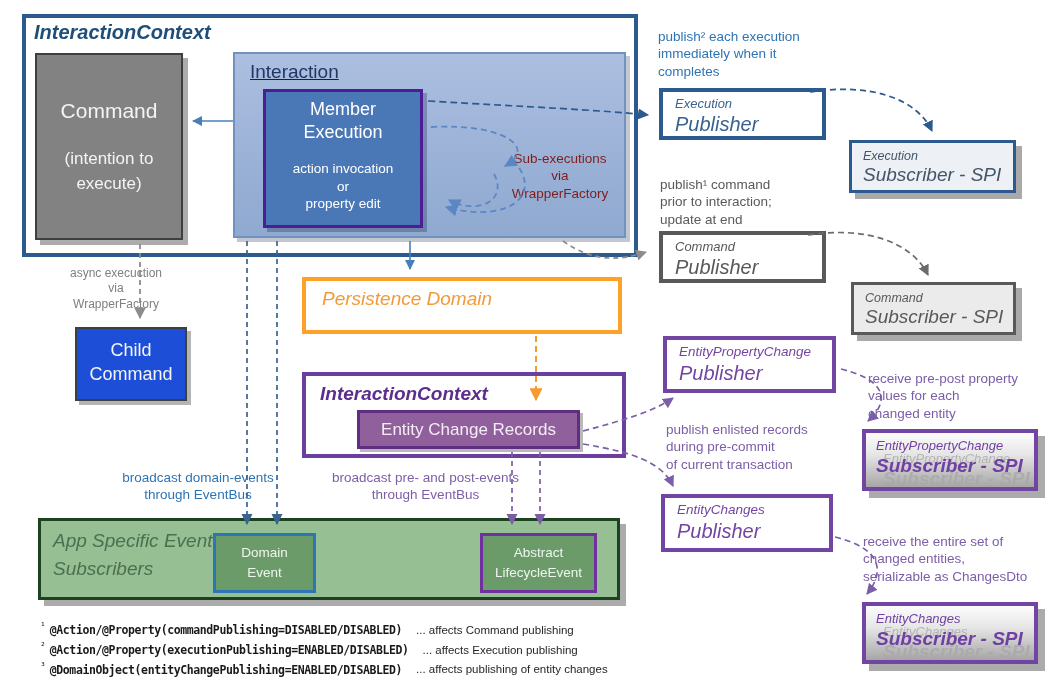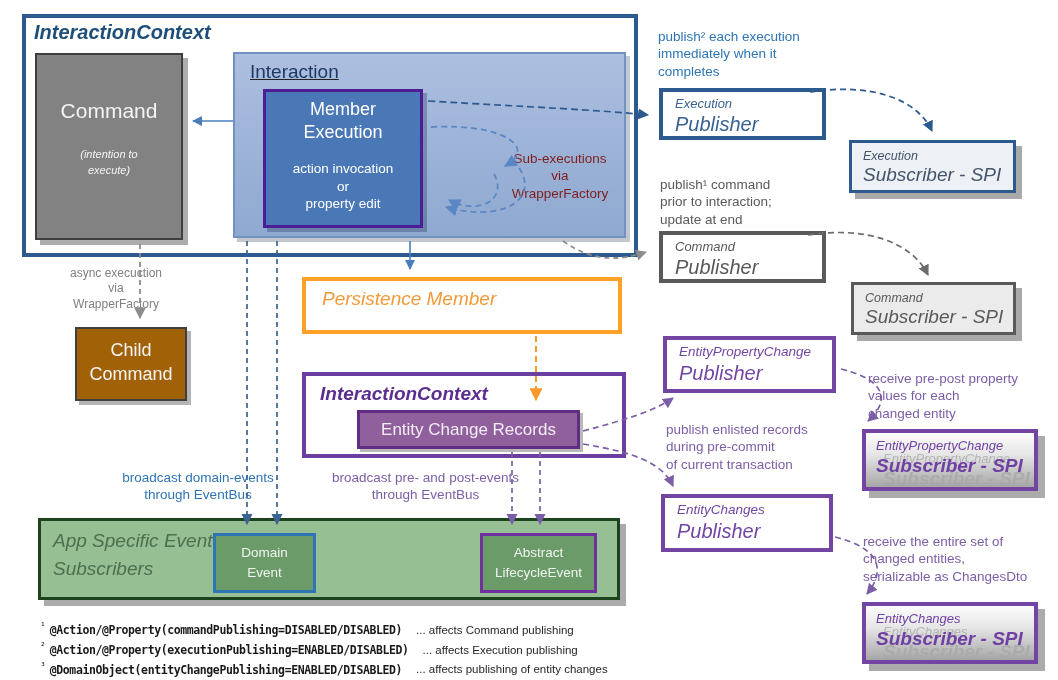--- a/index.html
+++ b/index.html
@@ -62,21 +62,21 @@
 
   
   .note {font-size:13.5px; line-height:1.28;}
   .n-blue {color:#2E74B5;}
   .n-gray {color:#7F7F7F;}
   .n-navy {color:#7f1d1d;}
   .n-orange {color:#F29A38;}
   .n-purple {color:#7B5EA7;}
 
   .cmd-title {font-size:21px; margin-top:44px;}
-  .cmd-sub {font-size:11px; margin-top:24px; line-height:1.45;font-style:italic;}
+  .cmd-sub {font-size:17px; margin-top:24px; line-height:1.45;}
   .child-title {font-size:18px; line-height:1.35; padding-top:9px;}
 
   
   .fn-line {font-size:11.5px; color:#1a1a1a; margin-bottom:3px; white-space:nowrap;}
   .fn-line sup {font-family:"DejaVu Sans Mono", monospace; margin-right:4px;}
   .fn-code {font-family:"DejaVu Sans Mono", monospace; font-weight:bold; letter-spacing:-0.4px;}
   .fn-note {margin-left:14px; color:#262626;}
 
   svg.arrows {position:absolute; left:0; top:0; pointer-events:none;}
 </style>
@@ -107,27 +107,27 @@
   </div>
 
   <div class="abs note n-navy preline center" style="left:497px; top:150px; width:126px;">Sub-executions
 via
 WrapperFactory</div>
 
   <div class="abs note n-gray preline center" style="left:32px; top:266px; width:168px; font-size:12px;">async execuction
 via
 WrapperFactory</div>
 
-  <div class="abs gray-box" style="left:75px; top:327px; width:112px; height:74px; background:#a16207; box-shadow:4px 4px 0 #B4B4B4;">
+  <div class="abs gray-box" style="left:75px; top:327px; width:112px; height:74px; background:#1d4ed8; box-shadow:4px 4px 0 #B4B4B4;">
     <div class="child-title preline">Child
 Command</div>
   </div>
 
   <div class="abs persistence-box" style="left:302px; top:277px; width:320px; height:57px;">
-    <div class="persistence-title" style="margin:7px 0 0 16px;">Persistence Member</div>
+    <div class="persistence-title" style="margin:7px 0 0 16px;">Persistence Domain</div>
   </div>
 
   <div class="abs note n-orange" style="left:322px; top:340px; width:240px;margin-top:44px;">enlist³ entities as they are modified</div>
 
   <div class="abs tracker-box" style="left:302px; top:372px; width:324px; height:86px;">
     <div class="tracker-title" style="margin:7px 0 0 14px;">InteractionContext</div>
   </div>
   <div class="abs records-box" style="left:357px; top:410px; width:223px; height:39px;">
     <span>Entity Change Records</span>
   </div>

